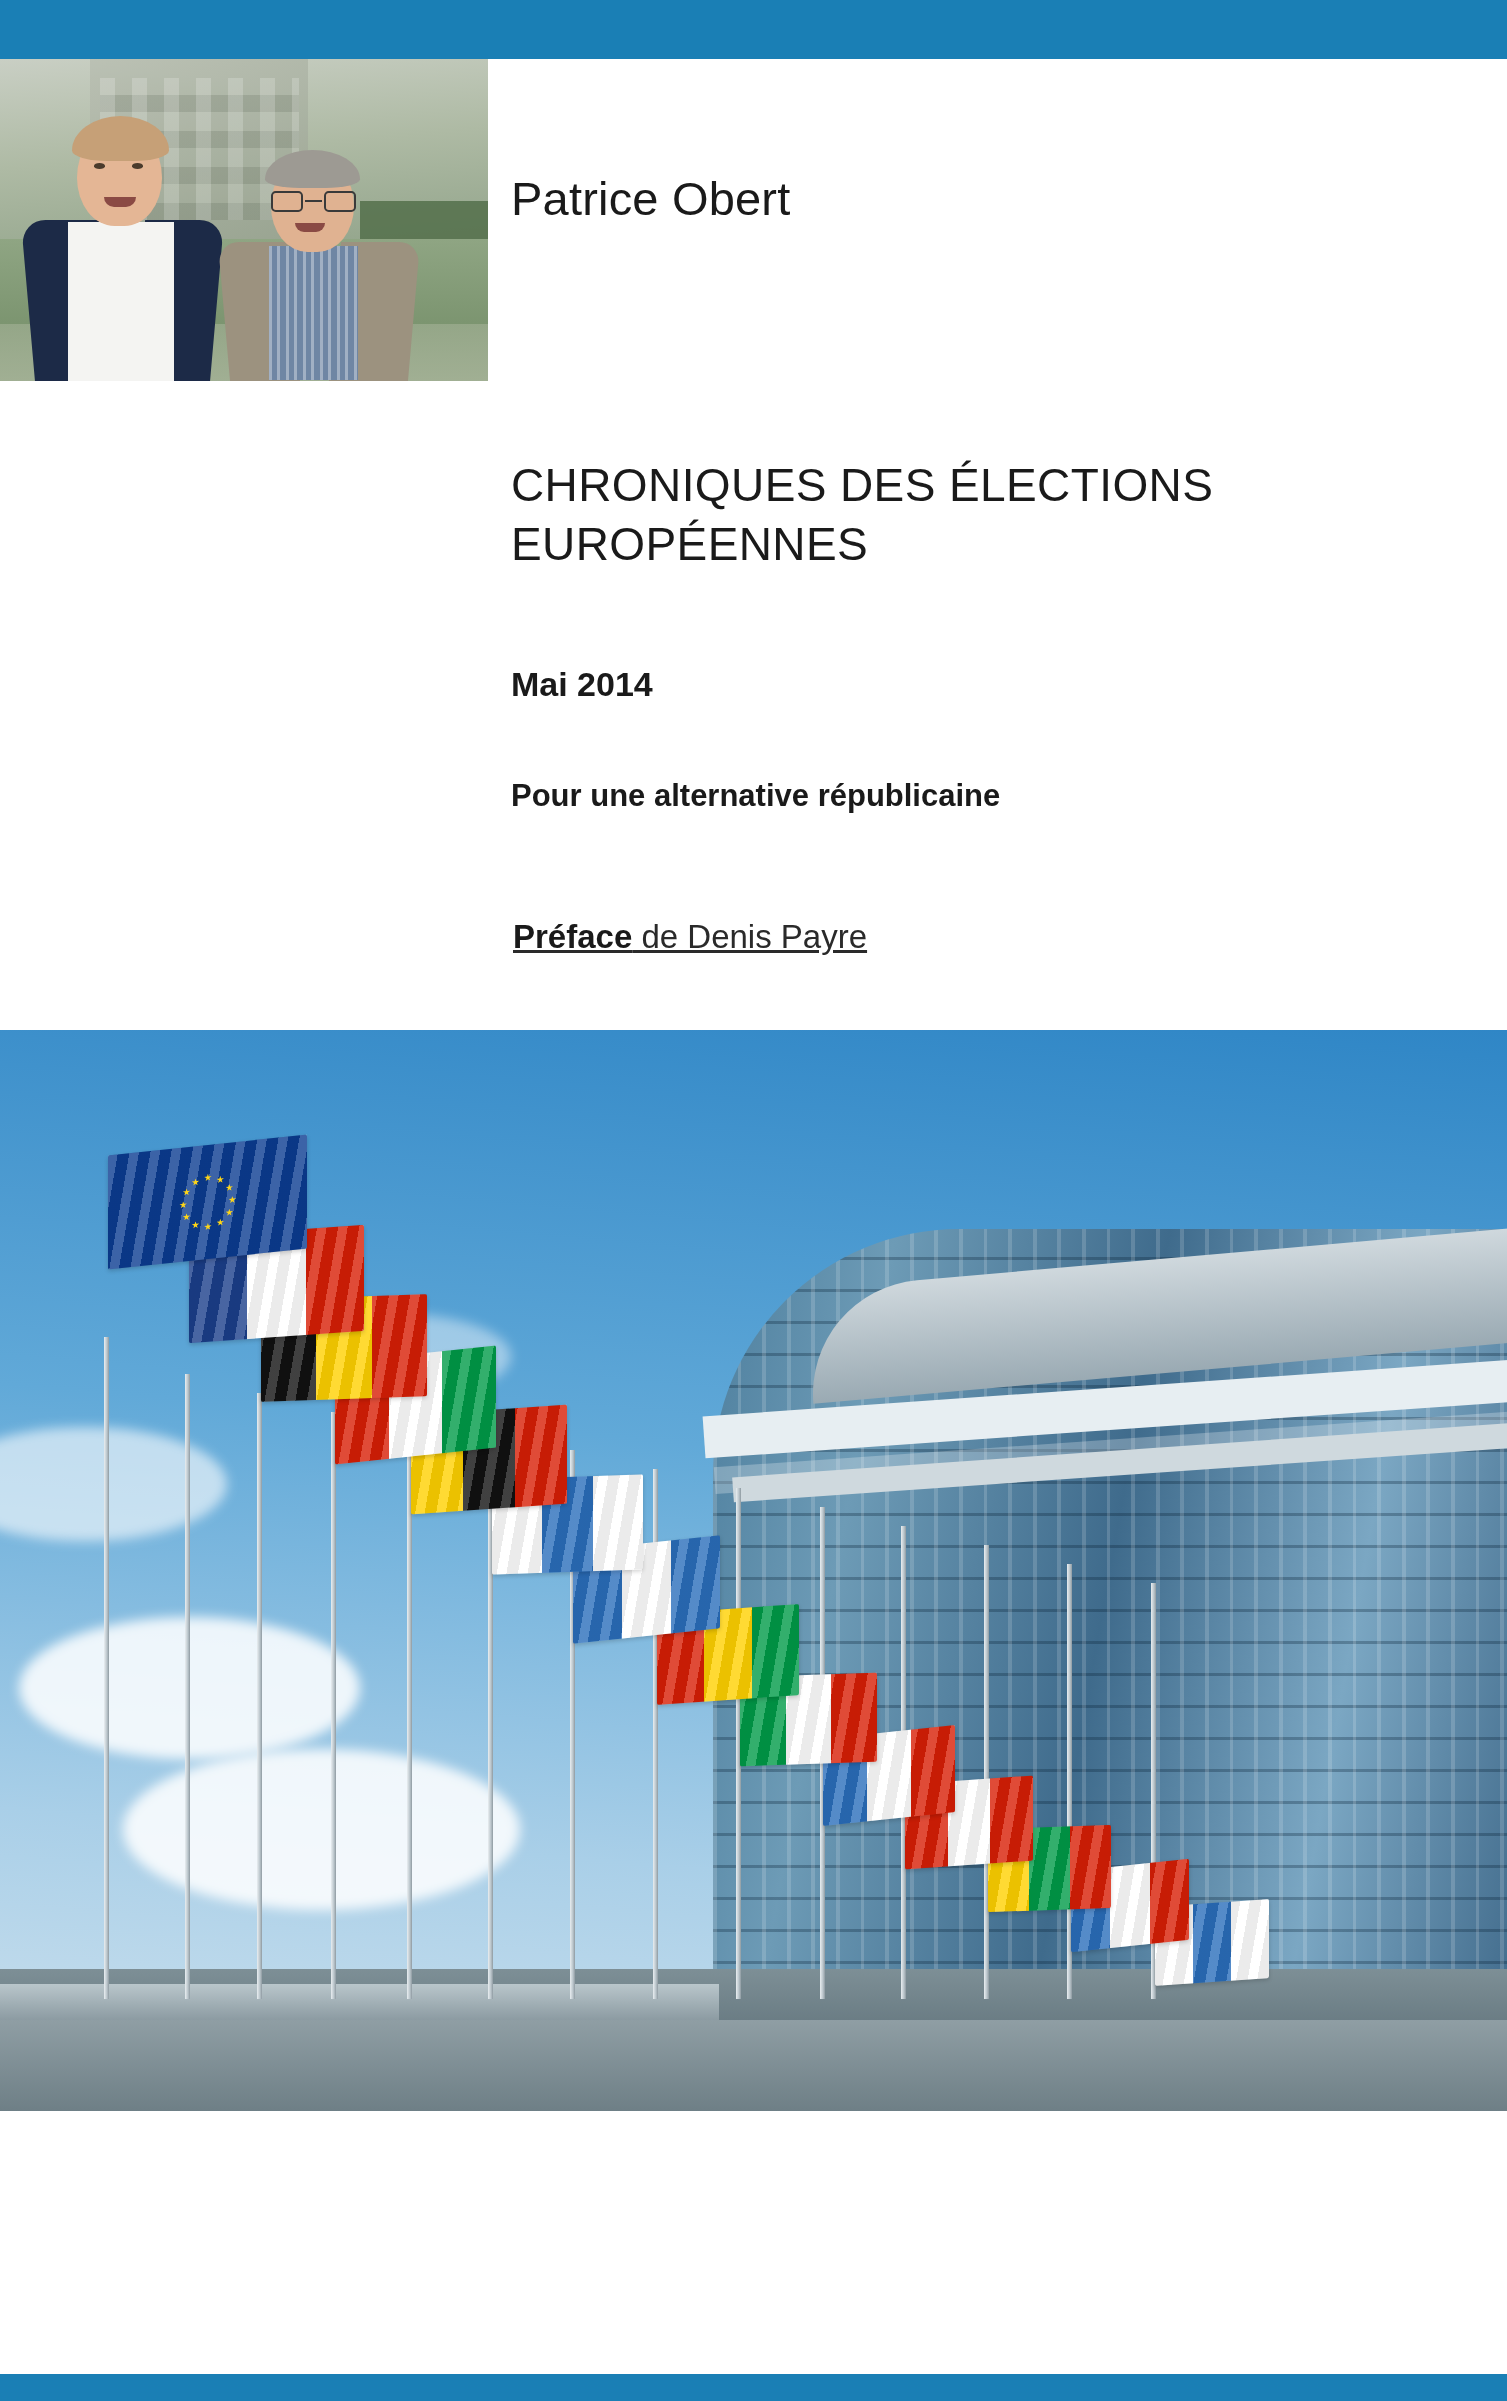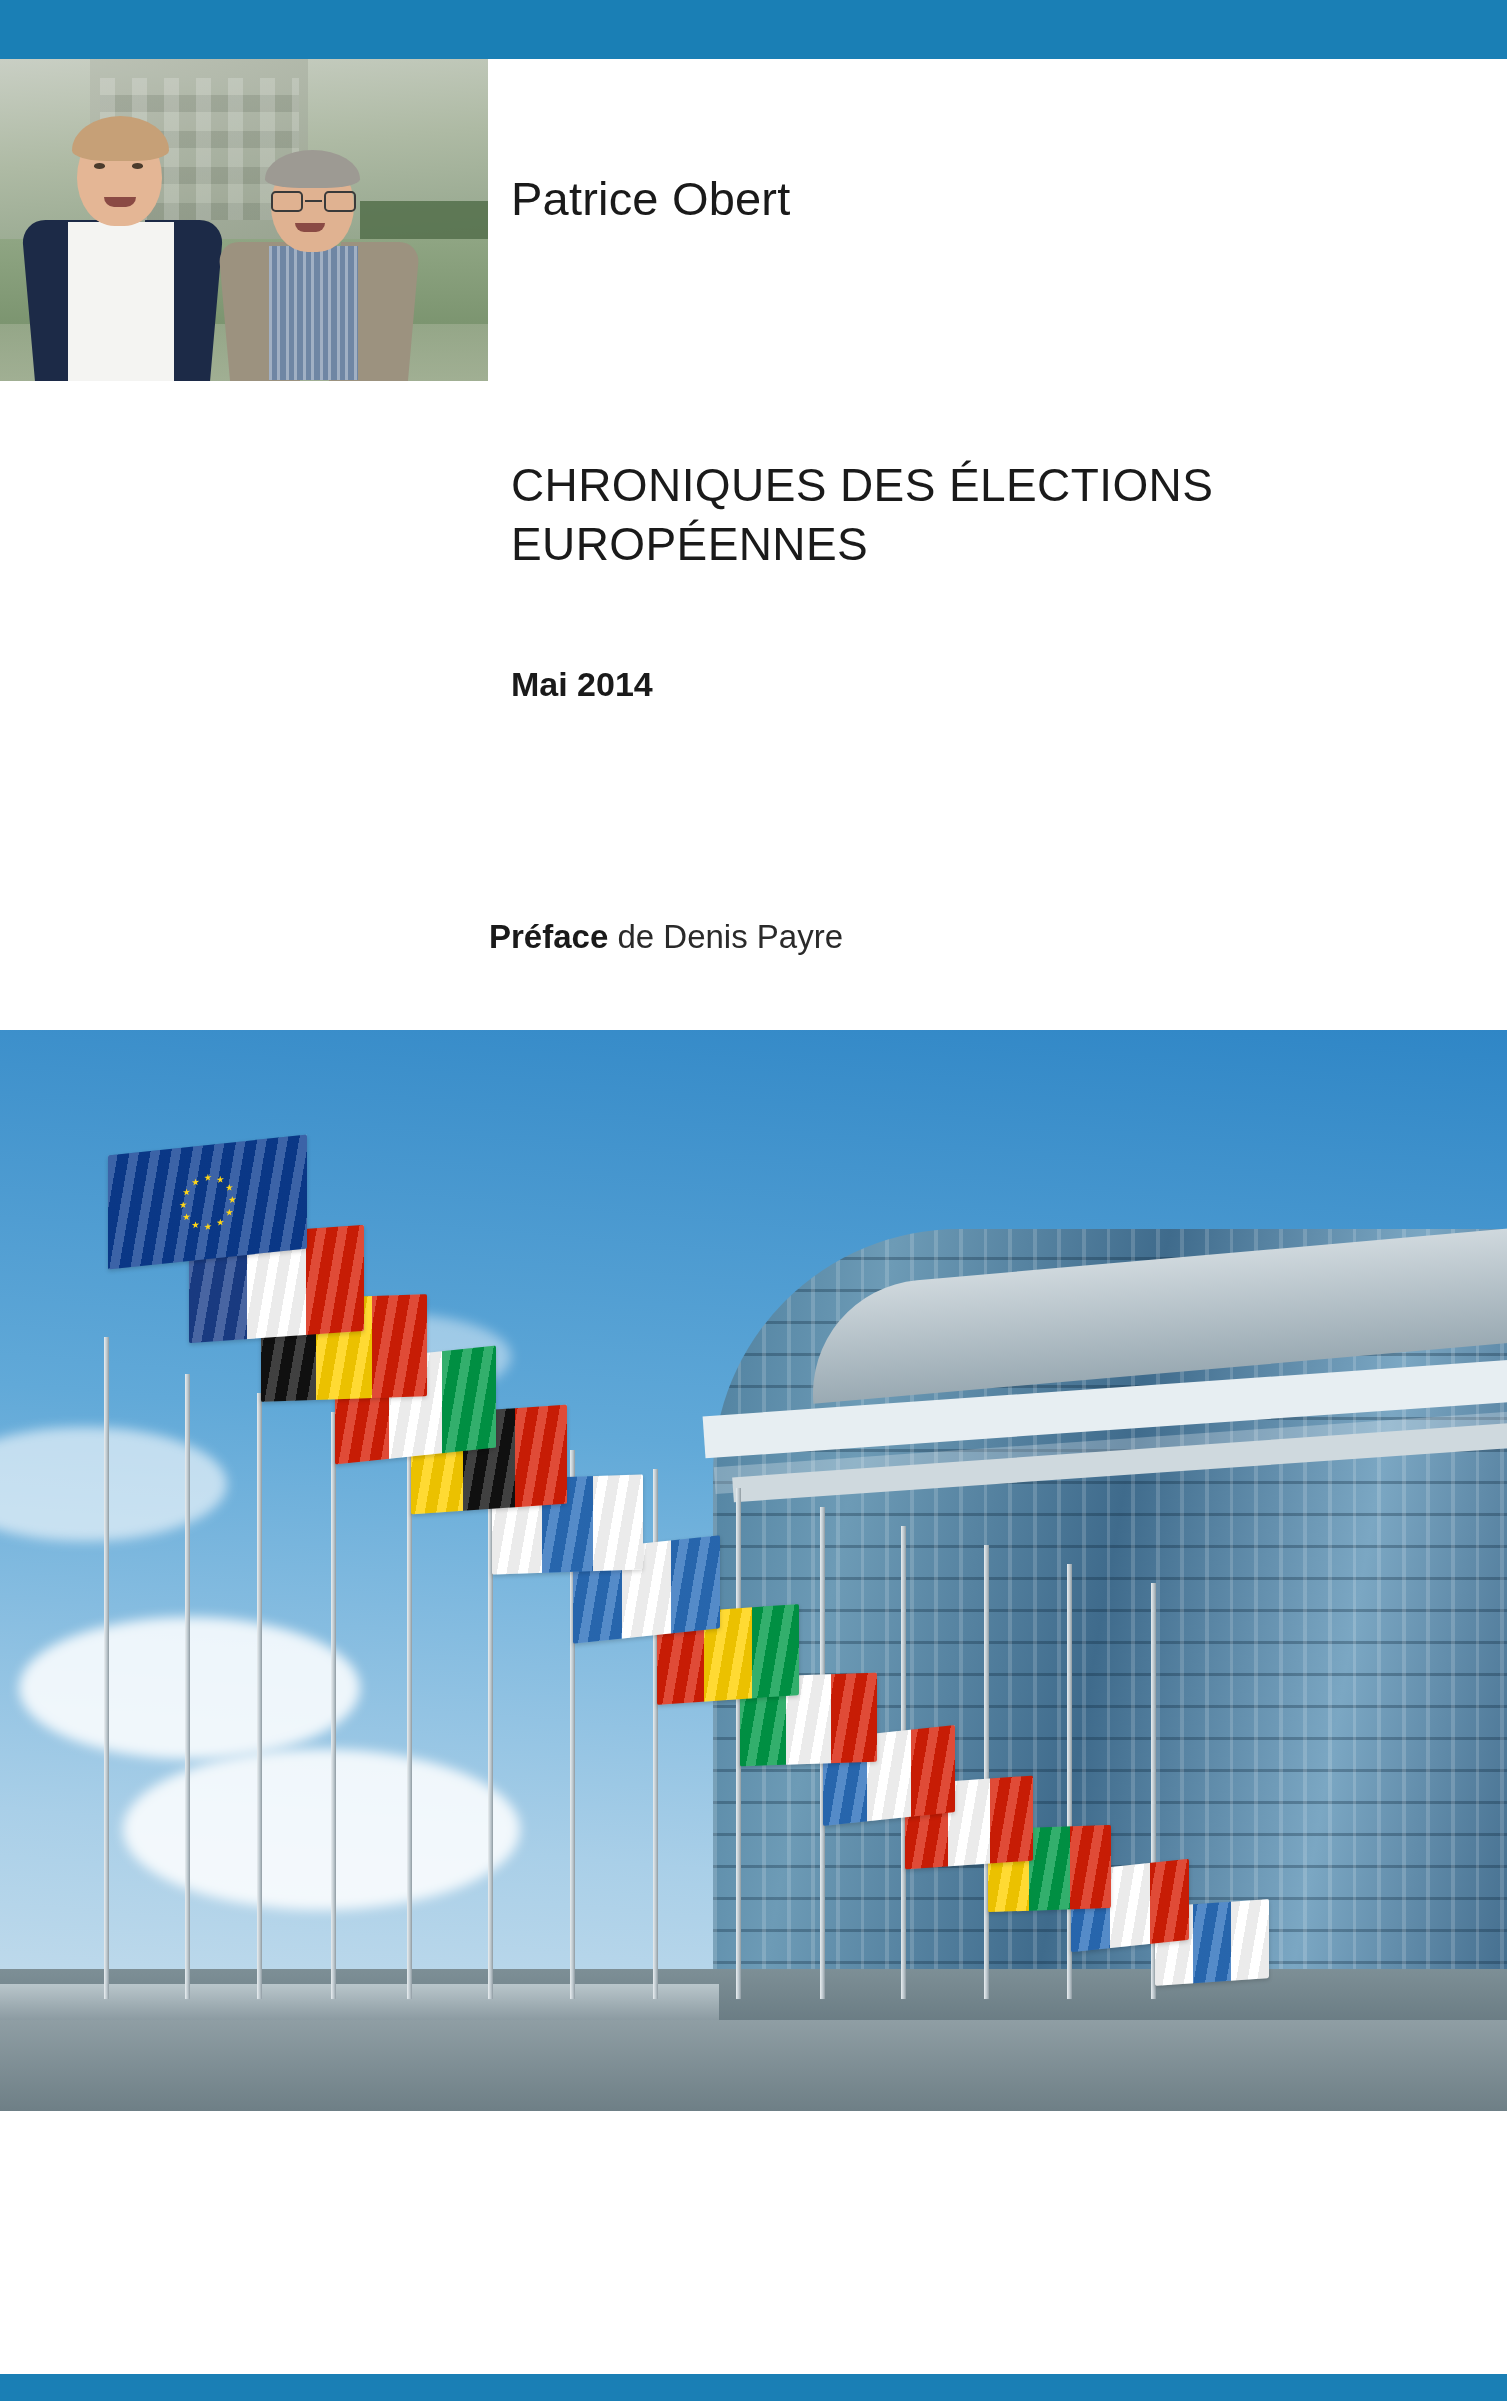--- a/index.html
+++ b/index.html
@@ -260,24 +260,25 @@
   .subtitle {
     position: absolute;
     left: 511px;
     top: 719px;
     font-size: 31px;
     font-weight: bold;
     color: #1a1a1a;
   }
   .preface {
     position: absolute;
-    left: 489px;
+    left: 513px;
     top: 859px;
     font-size: 33px;
     color: #2a2a2a;
+    text-decoration: underline;
   }
   .preface .pf-strong {
     font-weight: bold;
     color: #1a1a1a;
   }
 
   
   .photo {
     position: absolute;
     left: 0;
@@ -492,20 +493,21 @@
           <i></i>
         </div>
       <div class="p2-mouth"></div>
     </div>
   </div>
 
   <div class="text-zone">
     <div class="author-name">Patrice Obert</div>
     <div class="title">CHRONIQUES DES ÉLECTIONS EUROPÉENNES</div>
     <div class="date">Mai 2014</div>
+    <div class="subtitle">Pour une alternative républicaine</div>
     <div class="preface">
       <span class="pf-strong">Préface</span><span> de Denis Payre</span>
     </div>
   </div>
 
   <div class="photo">
     <div class="cloud c3"></div>
     <div class="cloud c4"></div>
     <div class="cloud c1"></div>
     <div class="cloud c2"></div>

